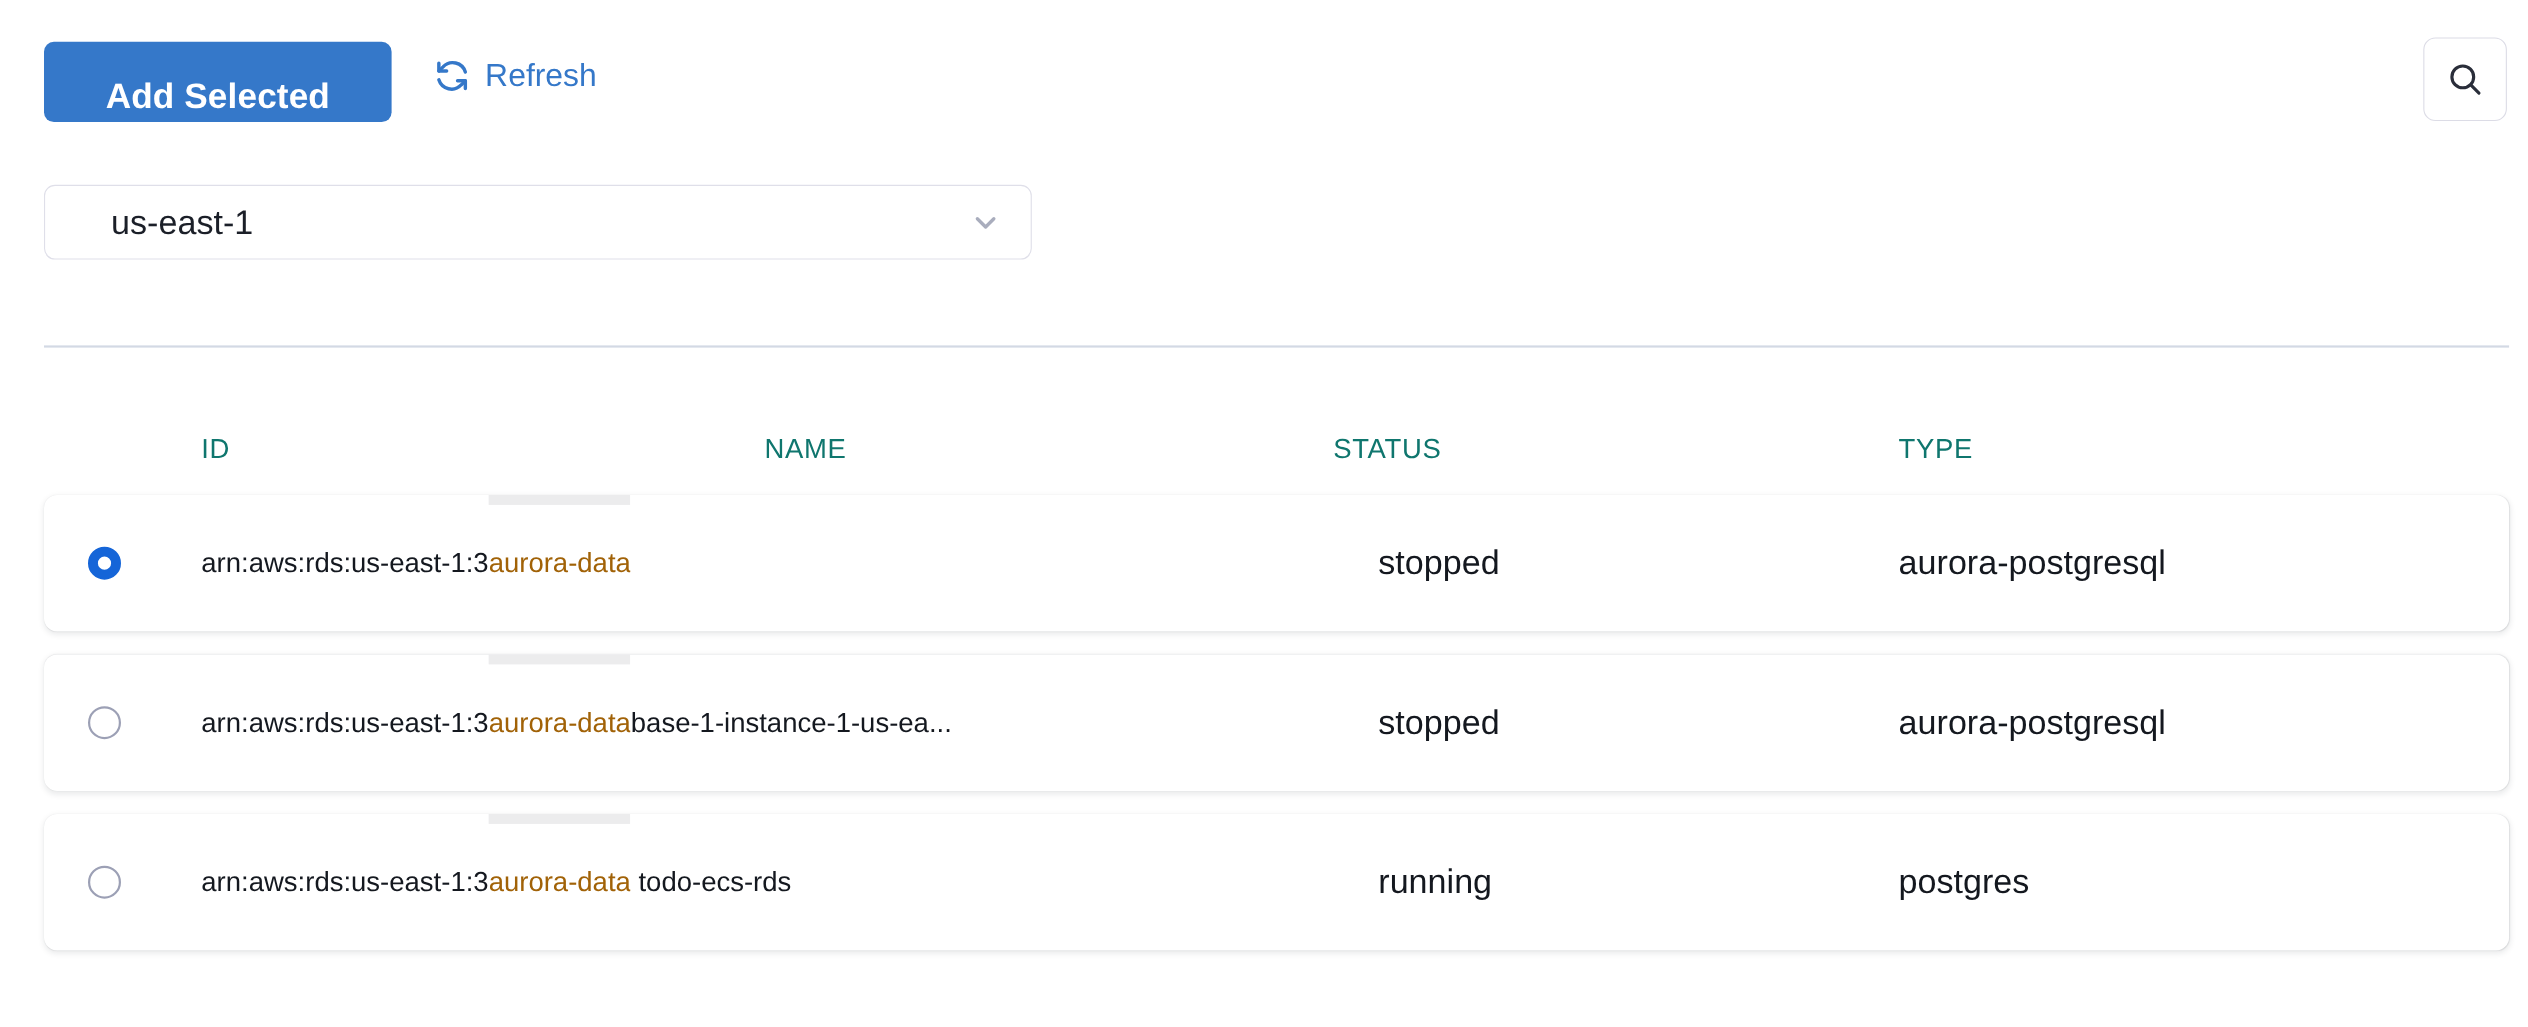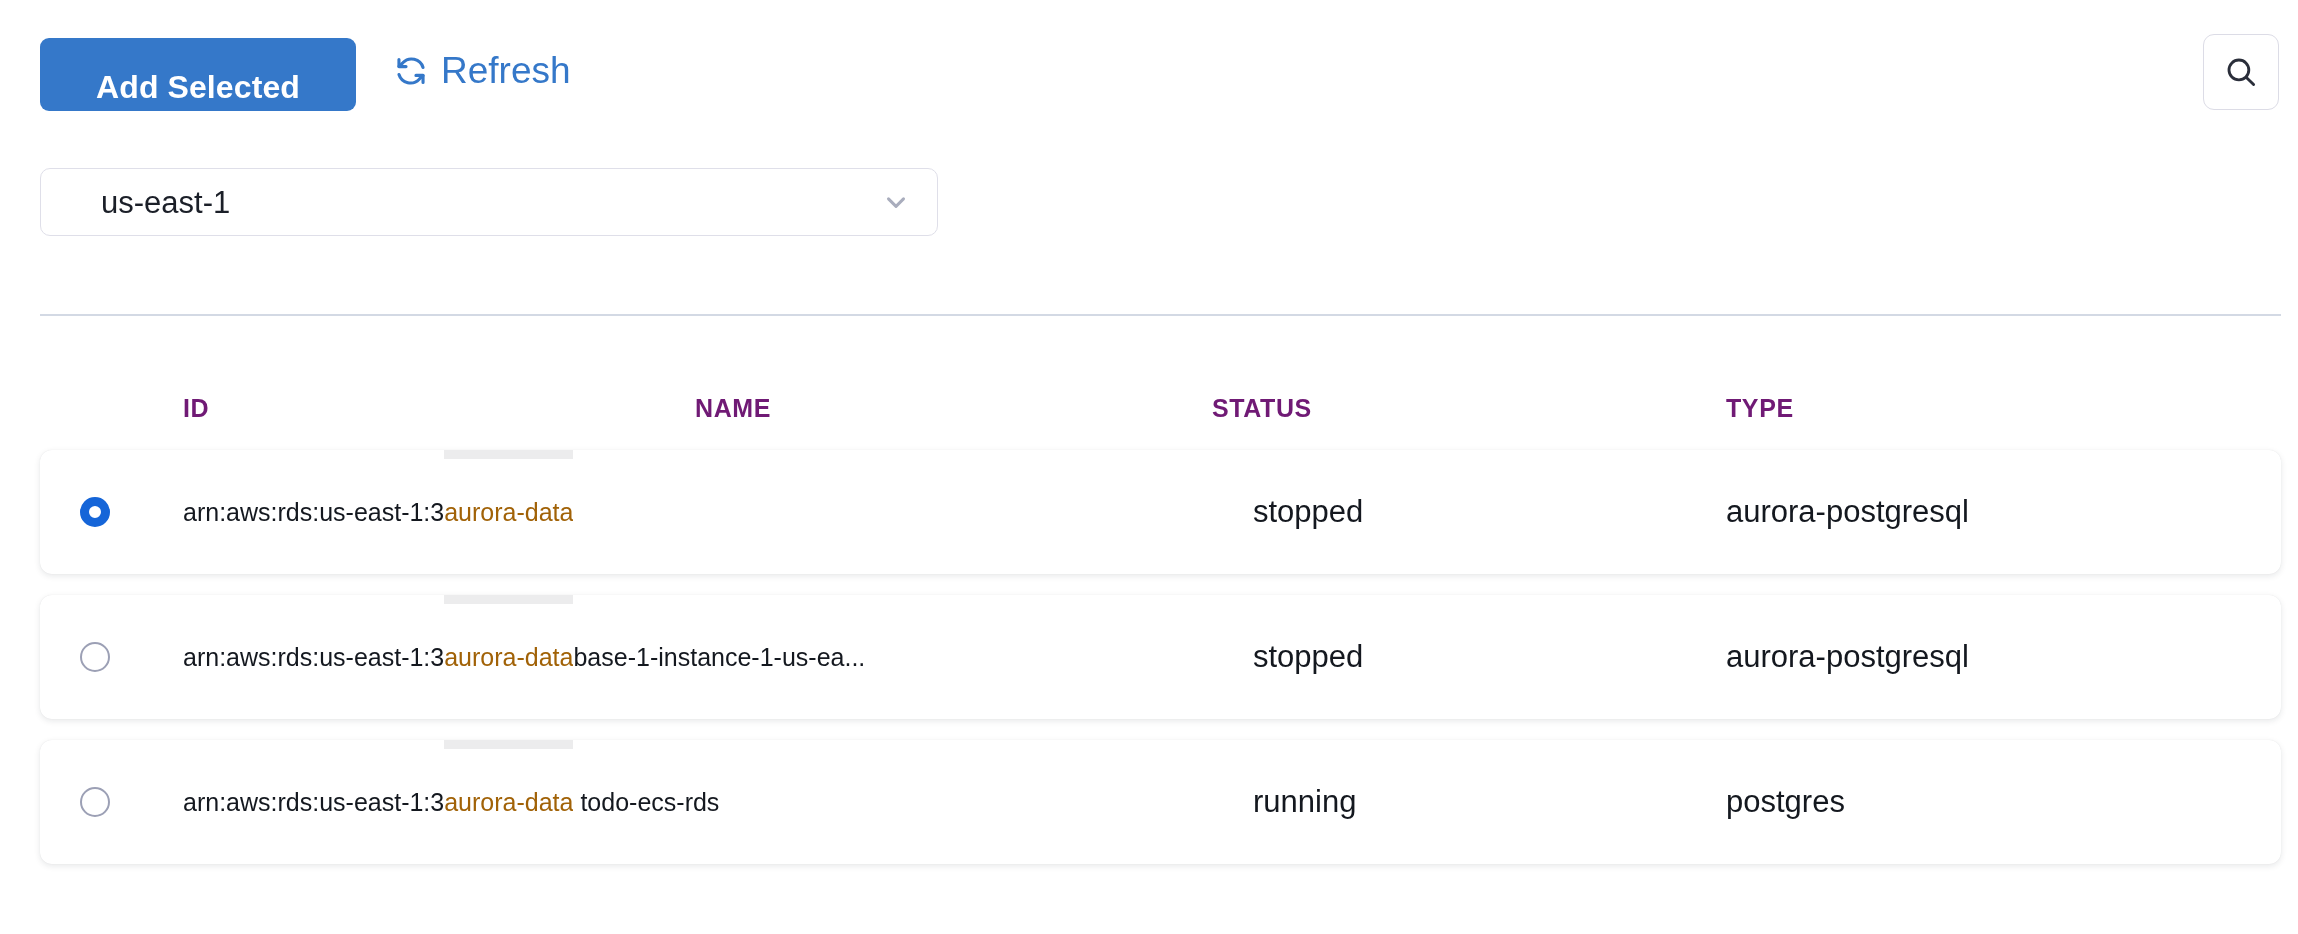--- a/index.html
+++ b/index.html
@@ -48,21 +48,21 @@
     left: 394px;
     top: 52px;
     display: flex;
     align-items: center;
     gap: 13px;
     color: #3578c9;
     cursor: pointer;
     user-select: none;
   }
   .refresh-link .label {
-    font-size: 37px;
+    font-size: 29px;
     line-height: 1;
     color: #3578c9;
   }
   .refresh-icon svg { display: block; }
 
   .search-btn {
     position: absolute;
     left: 2203px;
     top: 34px;
     width: 76px;
@@ -126,23 +126,23 @@
     width: 2298px;
   }
   .thead {
     position: relative;
     height: 60px;
   }
   .th {
     position: absolute;
     top: 14px;
     font-size: 25px;
-    font-weight: bold;
+    font-weight: normal;
     letter-spacing: 0.6px;
-    color: #701a75;
+    color: #0f766e;
     text-transform: uppercase;
     white-space: nowrap;
   }
   .th.c-id     { left: 183px; }
   .th.c-name   { left: 695px; }
   .th.c-status { left: 1212px; }
   .th.c-type   { left: 1726px; }
 
   .rows {
     position: relative;

